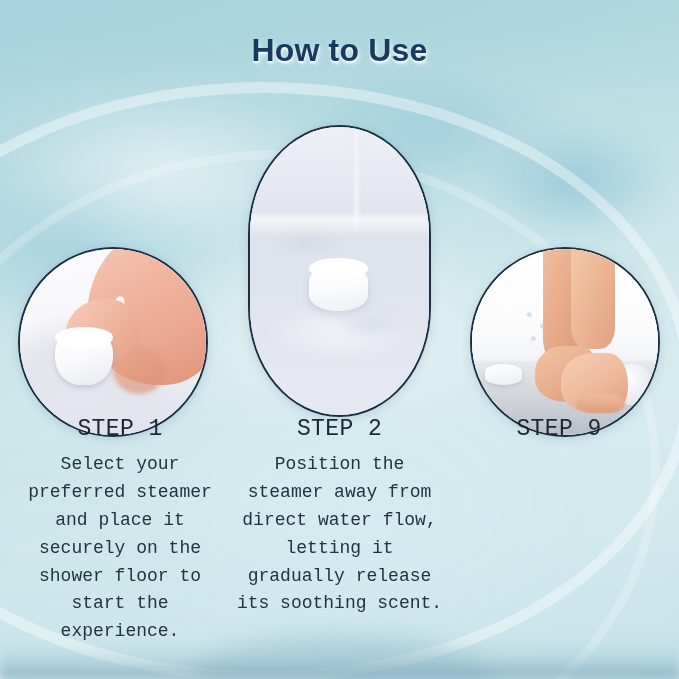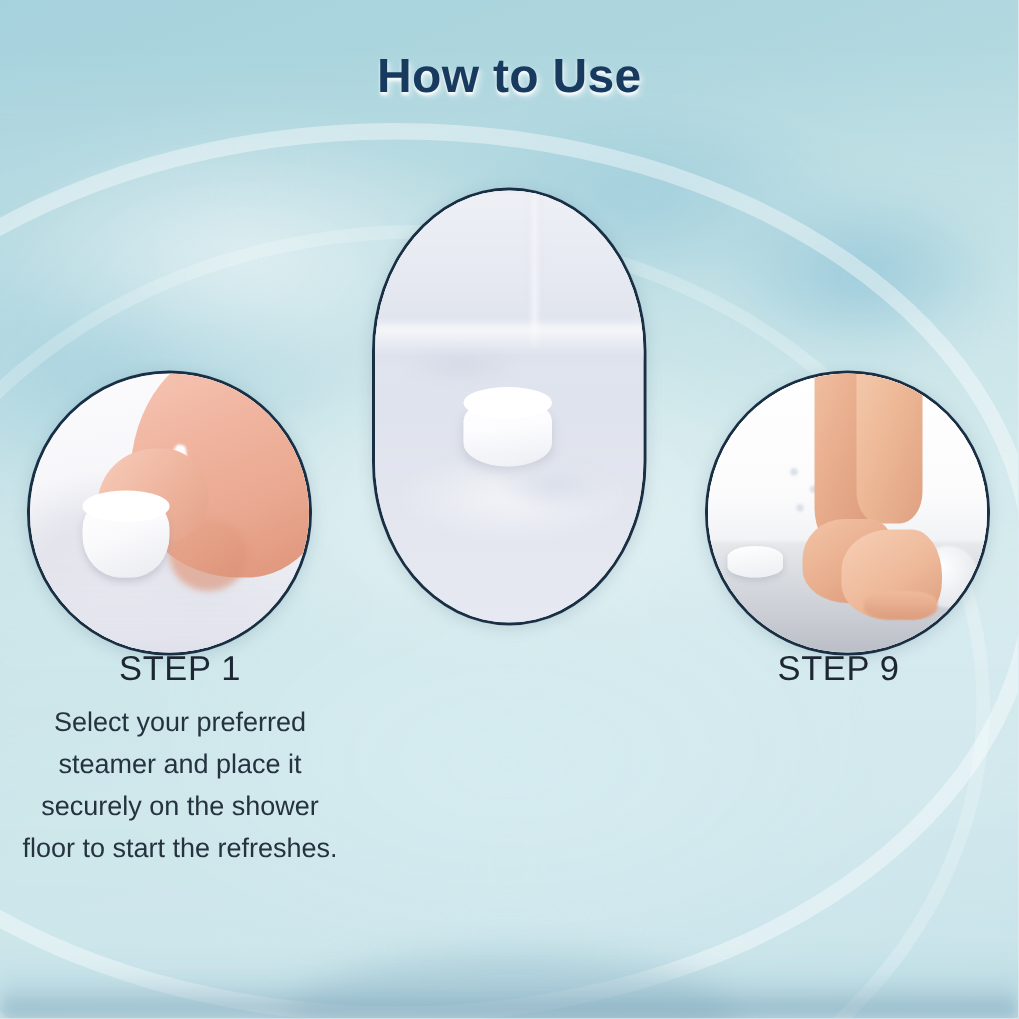--- a/index.html
+++ b/index.html
@@ -345,25 +345,26 @@
       radial-gradient(circle at 62% 44%, rgba(190,200,215,0.55) 0 2px, rgba(190,200,215,0) 3px),
       radial-gradient(circle at 40% 70%, rgba(190,200,215,0.50) 0 2px, rgba(190,200,215,0) 3px),
       radial-gradient(circle at 75% 82%, rgba(190,200,215,0.45) 0 2px, rgba(190,200,215,0) 3px);
     filter: blur(0.6px);
   }
 
   
   .cols {
     position: absolute;
     left: 0; right: 0;
-    top: 432px;
+    top: 416px;
     display: flex;
     justify-content: space-between;
     padding: 0 12px;
     box-sizing: border-box;
+    font-family: Liberation Mono, monospace;
   }
   .col {
     width: 216px;
     text-align: center;
   }
   .step-label {
     font-size: 23px;
     color: #1d2733;
     letter-spacing: 0.4px;
     margin-bottom: 9px;
@@ -429,23 +430,27 @@
         <div class="ph3-toes"></div>
       </div>
     </div>
 
   </div>
 
   <div class="cols">
 
     <div class="col">
       <div class="step-label">STEP 1</div>
-      <div class="step-body">Select your preferred steamer and place it securely on the shower floor to start the refreshes.</div>
-    </div>
-
+      <div class="step-body">Select your preferred steamer and place it securely on the shower floor to start the experience.</div>
+    </div>
+
+    <div class="col">
+      <div class="step-label">STEP 2</div>
+      <div class="step-body">Position the steamer away from direct water flow, letting it gradually release its soothing scent.</div>
+    </div>
 
     <div class="col">
       <div class="step-label">STEP 9</div>
     </div>
 
   </div>
 
 </div>
 
 </body></html>

